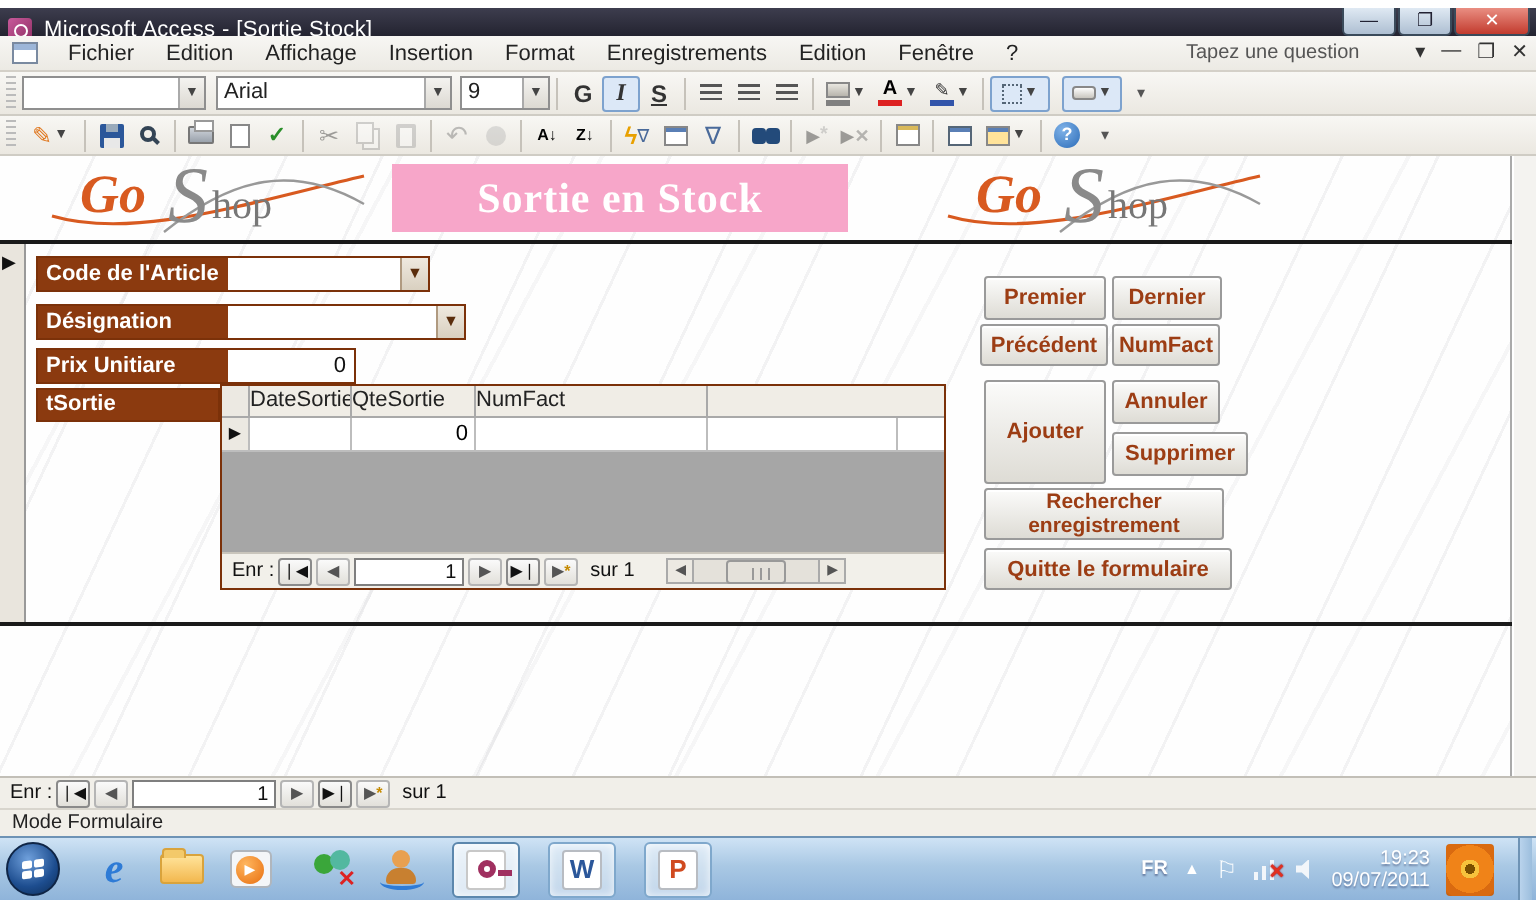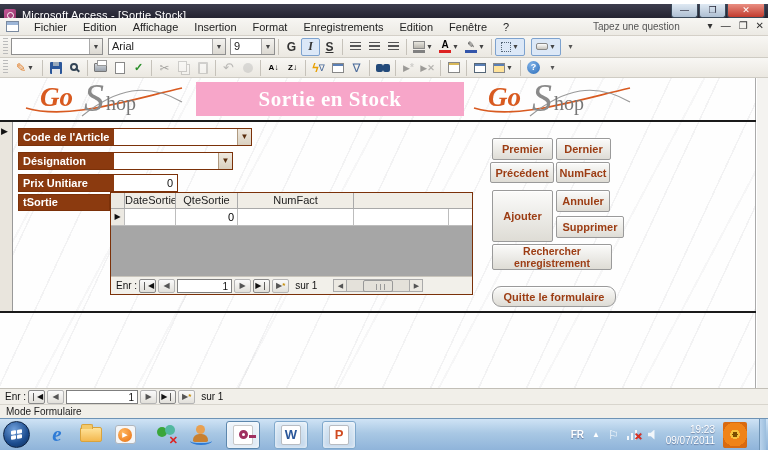--- a/index.html
+++ b/index.html
@@ -76,39 +76,39 @@
       repeating-linear-gradient(118deg, transparent 0 87px, rgba(140,140,150,.07) 87px 89px),
       #fefefe;
     border-right:1px solid #aaa;padding-left:32px; }
   #rightstrip { left:757px; top:78px; width:11px; height:310px; background:#f4f3f0; }
   #formheader { position:absolute; left:0; top:0; width:756px; height:44px; border-bottom:2px solid #1a1a1a; }
   .logo { position:absolute; width:170px; height:40px; font-family:"Liberation Serif", serif; }
   .logo svg { position:absolute; left:0; top:0; }
   .logo .go { position:absolute; left:18px; top:2px; font-size:27px; font-style:italic; font-weight:bold; color:#d85a20; }
   .logo .bigS { position:absolute; left:62px; top:-6px; font-size:40px; font-style:italic; color:#8a8a8a; font-weight:normal; }
   .logo .hop { position:absolute; left:84px; top:12px; font-size:20px; color:#777; }
-  #banner { position:absolute; left:196px; top:4px; width:268px; height:34px; background:#f7a6c9;
+  #banner { position:absolute; left:196px; top:4px; width:228px; height:34px; background:#f7a6c9;
     display:flex; align-items:center; justify-content:center; }
   #banner span { font-family:"Liberation Serif", serif; font-weight:bold; font-size:21px; color:#fff; letter-spacing:.5px; }
 
   #recsel { position:absolute; left:0; top:44px; width:13px; height:190px; background:#e9e5dd; border-right:1px solid #999; }
   #recsel::after { content:"▶"; position:absolute; left:1px; top:4px; font-size:9px; color:#111; }
 
   .fieldrow { position:absolute; display:flex; border:1px solid #7b3109; }
   .flabel { background:#8b3a0f; color:#fff; font-weight:bold; font-size:11px; padding:2px 4px; width:95px; flex:none; }
   .finput { background:#fff; position:relative; font-size:11px; padding:2px 4px; color:#111; }
   .finput.num { text-align:right; }
   .fcomboarrow { position:absolute; right:0; top:0; bottom:0; width:14px; background:linear-gradient(#efe9df,#d9d0c0);
     border-left:1px solid #b09a80; color:#5a2d0c; font-size:8px; text-align:center; line-height:16px; }
 
   
   #subform { position:absolute; left:110px; top:114px; width:363px; height:103px; border:1px solid #7b3109; background:#fff; }
   .dsrow { display:flex; width:100%; font-size:11px; }
   .dshead { background:#f0ede6; height:16px; }
-  .dshead .cell { border-right:1px solid #a9a9a9; border-bottom:1px solid #a9a9a9; text-align:center; color:#222; line-height:15px; overflow:hidden; }
+  .dshead .cell { border-right:1px solid #a9a9a9; border-bottom:1px solid #a9a9a9; text-align:left; color:#222; line-height:15px; overflow:hidden; }
   .dsbody { height:17px; background:#fff; }
   .dsbody .cell { border-right:1px solid #bdbdbd; border-bottom:1px solid #bdbdbd; line-height:16px; }
   .cell.sel { width:14px; background:#ece9e2; text-align:center; font-size:8px; color:#111; flex:none; }
   .c1 { width:51px; flex:none; } .c2 { width:62px; flex:none; } .c3 { width:116px; flex:none; } .c4 { width:95px; flex:none; }
   .cfill { flex:1; }
   #dsgray { position:absolute; left:0; top:33px; width:361px; height:50px; background:#a6a6a6; }
   .navbar { display:flex; align-items:center; font-size:10px; color:#111; gap:2px; }
   #sfnav { position:absolute; left:0; top:83px; width:361px; height:18px; background:#f2f0ea; border-top:1px solid #c9c5bc; padding-left:5px; }
   .navbtn { width:17px; height:14px; background:linear-gradient(#fafafa,#e2e0da); border:1px solid #8a8a8a; border-radius:2px;
     font-size:8px; line-height:12px; text-align:center; color:#111; flex:none; }
@@ -380,21 +380,21 @@
           <path d="M60,36 C95,8 125,2 160,22" stroke="#999" stroke-width="1.2" fill="none"></path>
         </svg>
         <span class="go">Go</span>
         <span class="bigS">S</span>
         <span class="hop">hop</span>
       </div>
     </div>
 
     <div id="recsel"></div>
 
-    <div class="fieldrow" style="left:18px; top:50px; width:234px;">
+    <div class="fieldrow" style="left:18px; top:50px; width:197px;">
       <span class="flabel">Code de l'Article</span>
       <span class="finput" style="flex:1;">
           <span class="fcomboarrow">▼</span>
         </span>
     </div>
     <div class="fieldrow" style="left:18px; top:74px; width:215px;">
       <span class="flabel">Désignation</span>
       <span class="finput" style="flex:1;">
           <span class="fcomboarrow">▼</span>
         </span>
@@ -448,21 +448,21 @@
     <div class="cmdbtn" style="left:556px; top:84px; width:54px; height:21px;">NumFact</div>
     <div class="cmdbtn" style="left:492px; top:112px; width:61px; height:52px;">Ajouter</div>
     <div class="cmdbtn" style="left:556px; top:112px; width:54px; height:22px;">Annuler</div>
     <div class="cmdbtn" style="left:556px; top:138px; width:68px; height:22px;">
         <span>Supprimer</span>
       </div>
     <div class="cmdbtn" style="left:492px; top:166px; width:120px; height:26px; font-size:10.5px; flex-direction:column;">
       <span>Rechercher</span>
       <span>enregistrement</span>
     </div>
-    <div class="cmdbtn" style="left:492px; top:208px; width:124px; height:21px;border-radius:9px;">Quitte le formulaire</div>
+    <div class="cmdbtn" style="left:492px; top:196px; width:124px; height:21px;">Quitte le formulaire</div>
 
     <div id="formbottomline"></div>
   </div>
   <div id="rightstrip" class="abs"></div>
 
   <div id="bottomnav" class="abs navbar">
     <span>Enr :</span>
     <span class="navbtn">❘◀</span>
     <span class="navbtn lite">◀</span>
     <span class="navbox" style="width:72px;">1</span>

